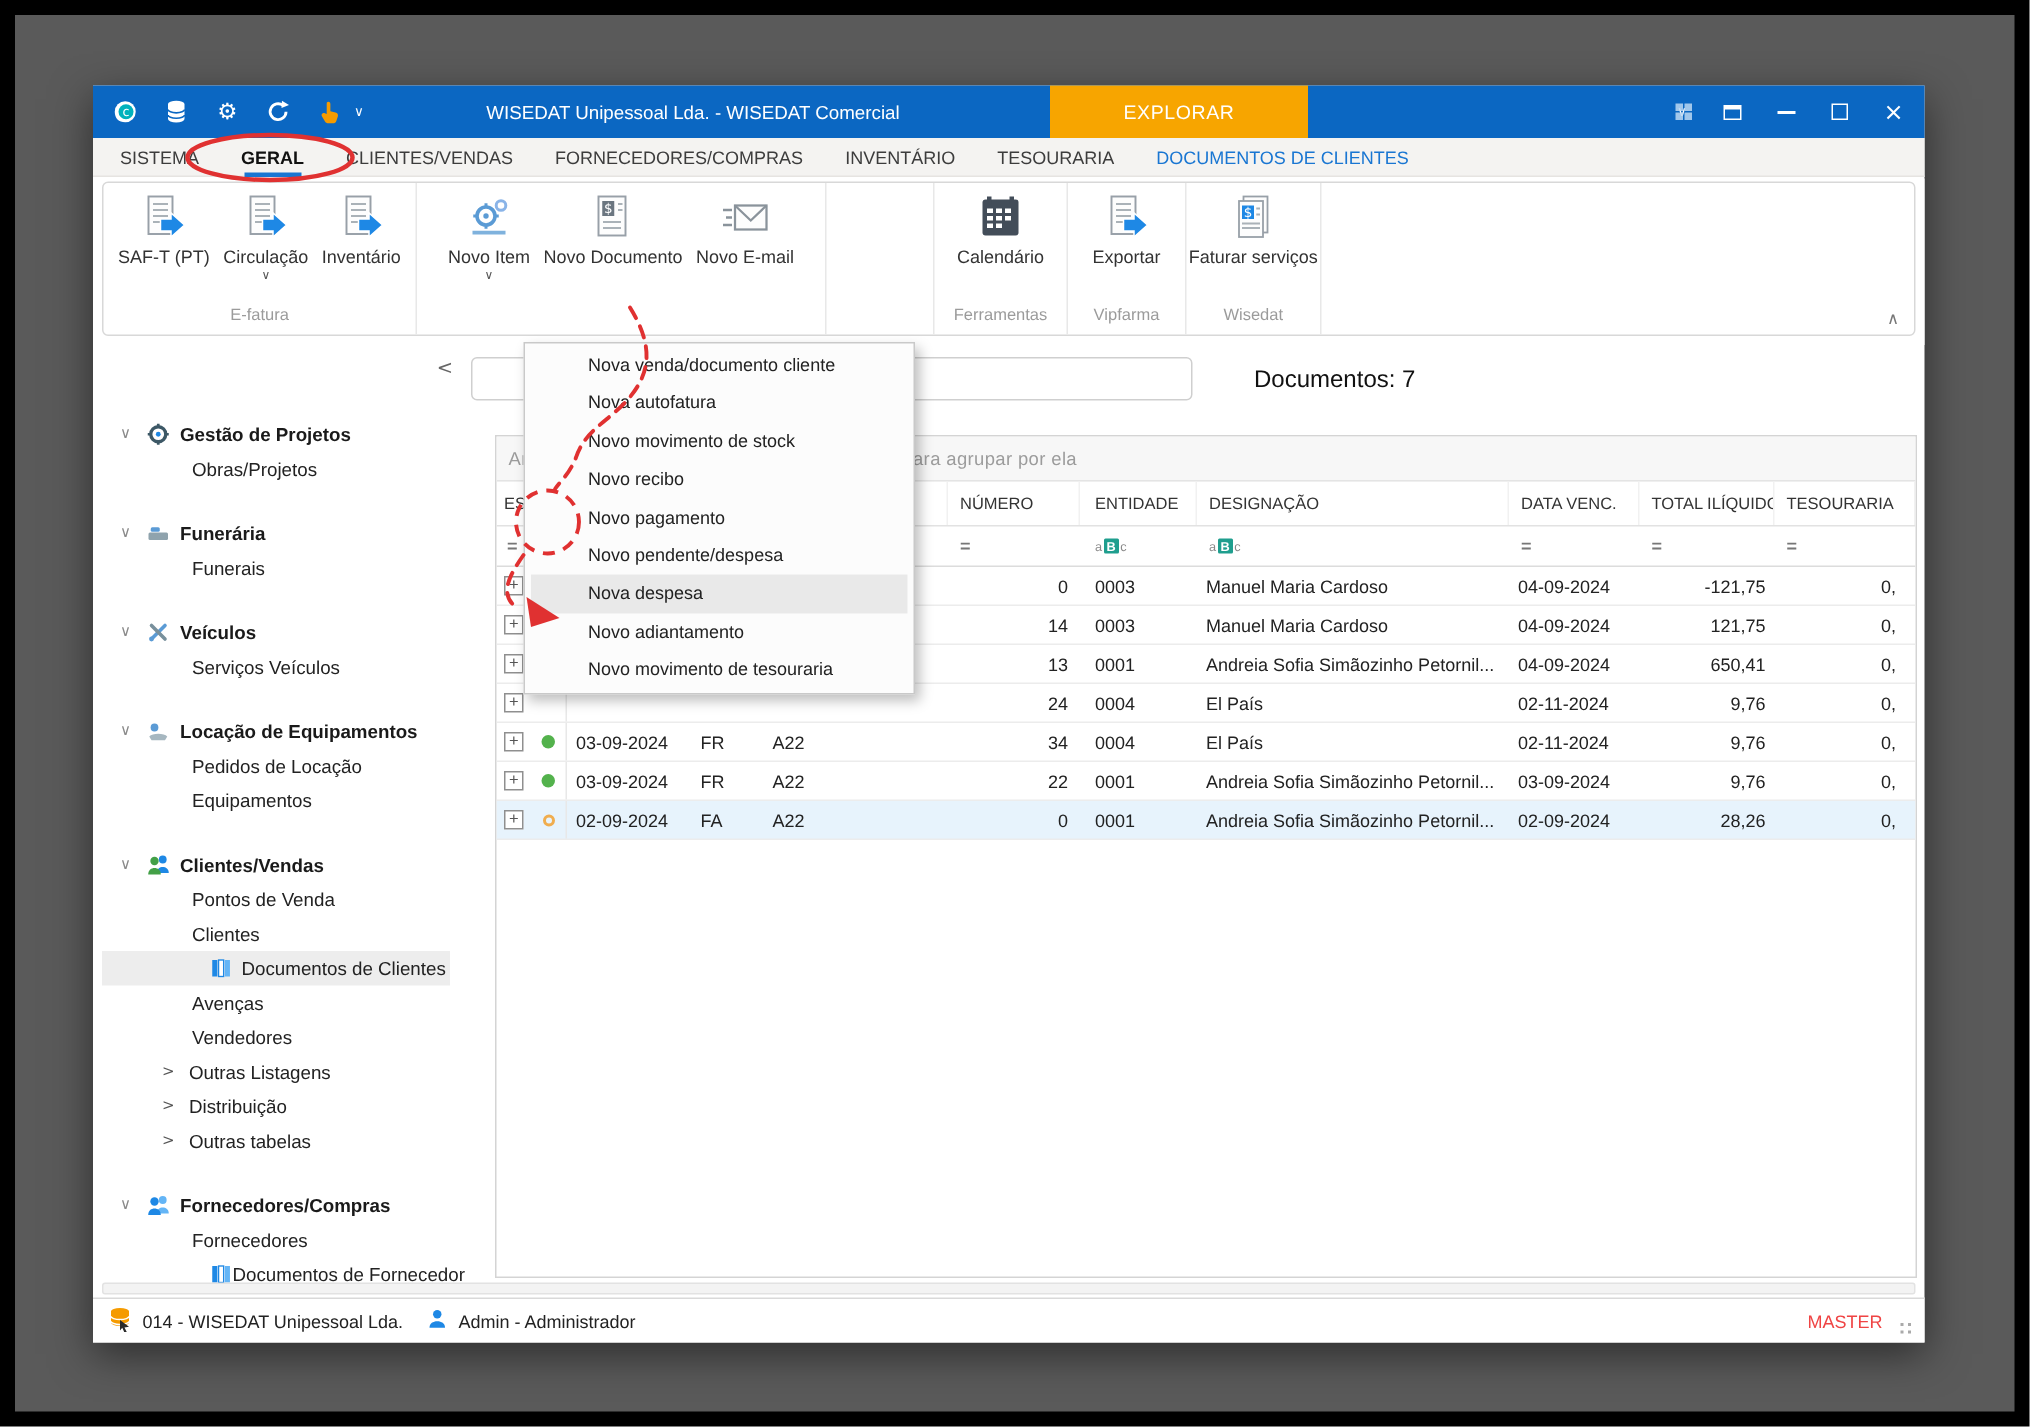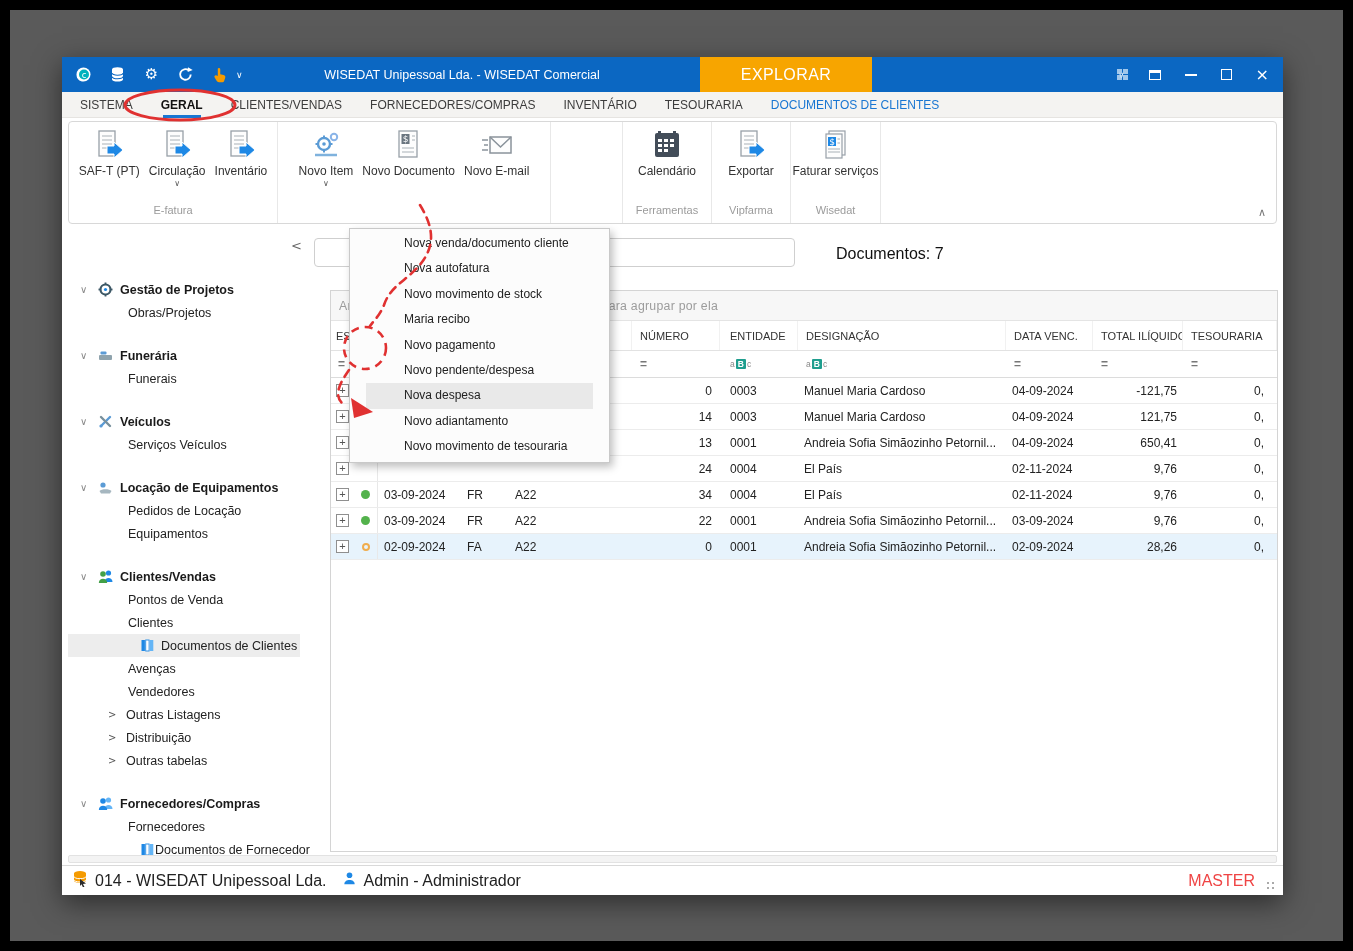--- a/index.html
+++ b/index.html
@@ -8,21 +8,21 @@
   .surround { position:absolute; inset:10px; background:#5a5a5a; }
   .window { position:absolute; left:52px; top:47px; width:1221px; height:838px; background:#fff; box-shadow:0 8px 26px rgba(0,0,0,.5); }
 
   
   .titlebar { position:absolute; left:0; top:0; right:0; height:35px; background:#0b67c2; }
   .tb-icons { position:absolute; left:12px; top:0; height:35px; display:flex; align-items:center; gap:15px; }
   .tb-icon { width:19px; height:19px; display:flex; align-items:center; justify-content:center; color:#fff; }
   .tb-glyph { font-family:"DejaVu Sans",sans-serif; font-size:15px; color:#fff; line-height:1; }
   .tb-chev { color:#fff; font-family:"DejaVu Sans",sans-serif; font-size:9px; margin-left:-8px; }
   .tb-title { position:absolute; left:250px; width:300px; top:0; height:35px; display:flex; align-items:center; justify-content:center; color:#fff; font-size:12.5px; white-space:nowrap; }
-  .explorar { position:absolute; left:638px; width:172px; top:0; height:35px; background:#f7a500; color:#fff; font-size:16px; letter-spacing:.4px; display:flex; align-items:center; justify-content:center; }
+  .explorar { position:absolute; left:638px; width:172px; top:0; height:35px; background:#f7a500; color:#fff; font-size:13px; letter-spacing:.4px; display:flex; align-items:center; justify-content:center; }
   .win-controls { position:absolute; right:14px; top:0; height:35px; display:flex; align-items:center; gap:24px; }
   .wgrid { width:11px; height:11px; position:relative; }
   .wgrid i { position:absolute; width:5px; height:5px; background:#bcd8f2; opacity:.85; }
   .wgrid i:nth-child(1){left:0;top:0}.wgrid i:nth-child(2){right:0;top:0}
   .wgrid i:nth-child(3){left:0;bottom:0}.wgrid i:nth-child(4){right:0;bottom:0}
   .wc-chev { color:#fff; font-size:9px; font-family:"DejaVu Sans",sans-serif; margin-left:-16px; }
   .wc-restore { width:12px; height:10px; border:1px solid #fff; border-top:3px solid #fff; }
   .wc-min { width:12px; height:0; border-bottom:2px solid #fff; }
   .wc-max { width:11px; height:11px; border:1px solid #fff; }
   .wc-close { color:#fff; font-size:16px; font-family:"DejaVu Sans",sans-serif; line-height:1; }
@@ -90,27 +90,27 @@
   .c-tot { width:90px; justify-content:flex-end; padding-right:6px; }
   .c-desc { flex:1; justify-content:flex-end; padding-right:13px; }
   .h-first { width:130px; padding-left:5px; }
   .hleft { justify-content:flex-start; padding-left:8px; }
   .expand-box { width:13px; height:13px; border:1px solid #8f8f8f; color:#555; font-size:11px; line-height:11px; text-align:center; background:#fff; }
   .dot { width:9px; height:9px; border-radius:50%; }
   .dot.green { background:#53b24c; }
   .dot.pending { width:8px; height:8px; background:transparent; border:2px solid #f0ad4e; }
 
   
-  .popup-menu { position:absolute; left:287px; top:171px; width:261px; background:#fcfcfc; border:1px solid #c9c9c9; box-shadow:3px 4px 8px rgba(0,0,0,.25); z-index:50; padding:2px 16px; }
+  .popup-menu { position:absolute; left:287px; top:171px; width:261px; background:#fcfcfc; border:1px solid #c9c9c9; box-shadow:3px 4px 8px rgba(0,0,0,.25); z-index:50; padding:2px 4px; }
   .mitem { height:25.4px; line-height:25.4px; padding-left:38px; font-size:12px; color:#222; white-space:nowrap; }
   .mitem.hl { background:#e9e9e9; }
 
   
   .hscroll { position:absolute; left:6px; right:6px; bottom:32px; height:8px; background:#f3f3f3; border:1px solid #e2e2e2; border-radius:2px; }
-  .statusbar { position:absolute; left:0; right:0; bottom:0; height:30px; border-top:1px solid #d9d9d9; background:#fff; display:flex; align-items:center; padding:0 10px; gap:7px; font-size:16px; color:#222; }
+  .statusbar { position:absolute; left:0; right:0; bottom:0; height:30px; border-top:1px solid #d9d9d9; background:#fff; display:flex; align-items:center; padding:0 10px; gap:7px; font-size:12px; color:#222; }
   .sb-right { margin-left:auto; display:flex; align-items:center; gap:12px; color:#ef4444; }
   .grip { width:2px; height:2px; background:#aaa; box-shadow:5px 0 #aaa, 0 5px #aaa, 5px 5px #aaa; margin-right:4px; margin-bottom:-4px; }
 
   .annotations { position:absolute; inset:0; z-index:99; pointer-events:none; }
 </style>
 </head>
 <body>
 
 <div class="surround">
 <div class="window">
@@ -631,21 +631,21 @@
         <span class="cell c-tot">28,26</span>
         <span class="cell c-desc">0,</span>
       </div>
     </div>
   </div>
 
   <div class="popup-menu">
     <div class="mitem">Nova venda/documento cliente</div>
     <div class="mitem">Nova autofatura</div>
     <div class="mitem">Novo movimento de stock</div>
-    <div class="mitem">Maria recibo</div>
+    <div class="mitem">Novo recibo</div>
     <div class="mitem">Novo pagamento</div>
     <div class="mitem">Novo pendente/despesa</div>
     <div class="mitem hl">Nova despesa</div>
     <div class="mitem">Novo adiantamento</div>
     <div class="mitem">Novo movimento de tesouraria</div>
   </div>
 
   <div class="hscroll"></div>
   <div class="statusbar">
     <span><svg width="16" height="17" viewBox="0 0 16 17">

